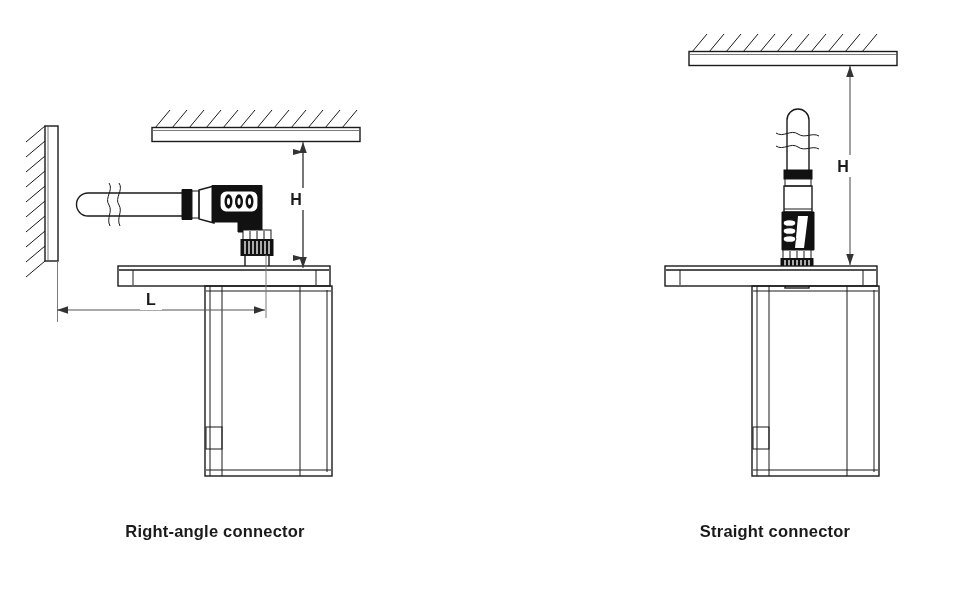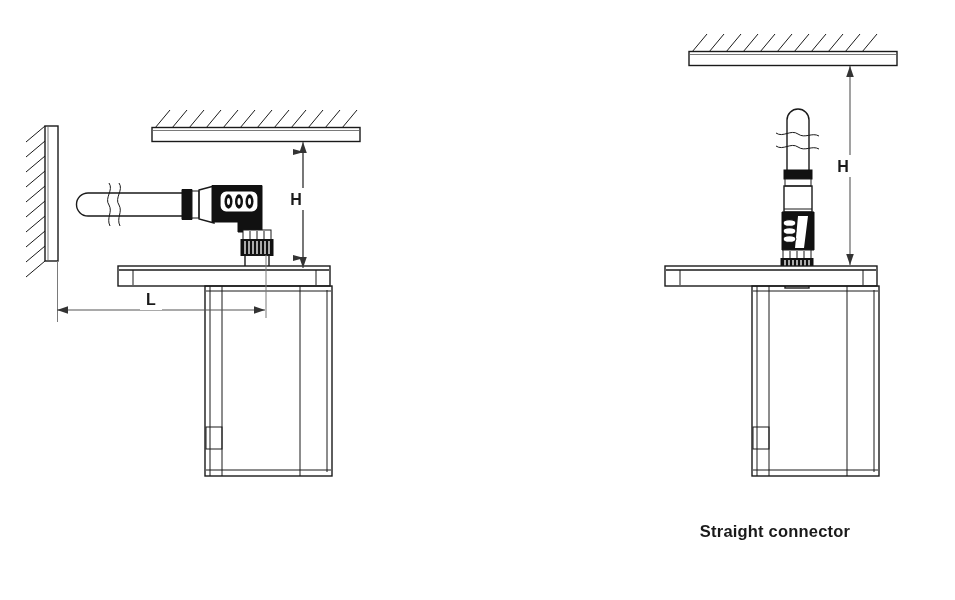--- a/index.html
+++ b/index.html
@@ -285,16 +285,17 @@
       <g>
         <line class="dim" x1="850" y1="66" x2="850" y2="265"></line>
         <path fill="#333333" d="M850,66 L846.2,77 L853.8,77 Z"></path>
         <path fill="#333333" d="M850,265 L846.2,254 L853.8,254 Z"></path>
         <rect x="832" y="155" width="22" height="22" fill="#ffffff"></rect>
         <text class="dimtxt" x="843" y="172" text-anchor="middle">H</text>
       </g>
     </g>
   </svg>
 
+  <div class="caption" id="caption-left">Right-angle connector</div>
 
   <div class="caption" id="caption-right">Straight connector</div>
 
 </div>
 
 </body></html>

